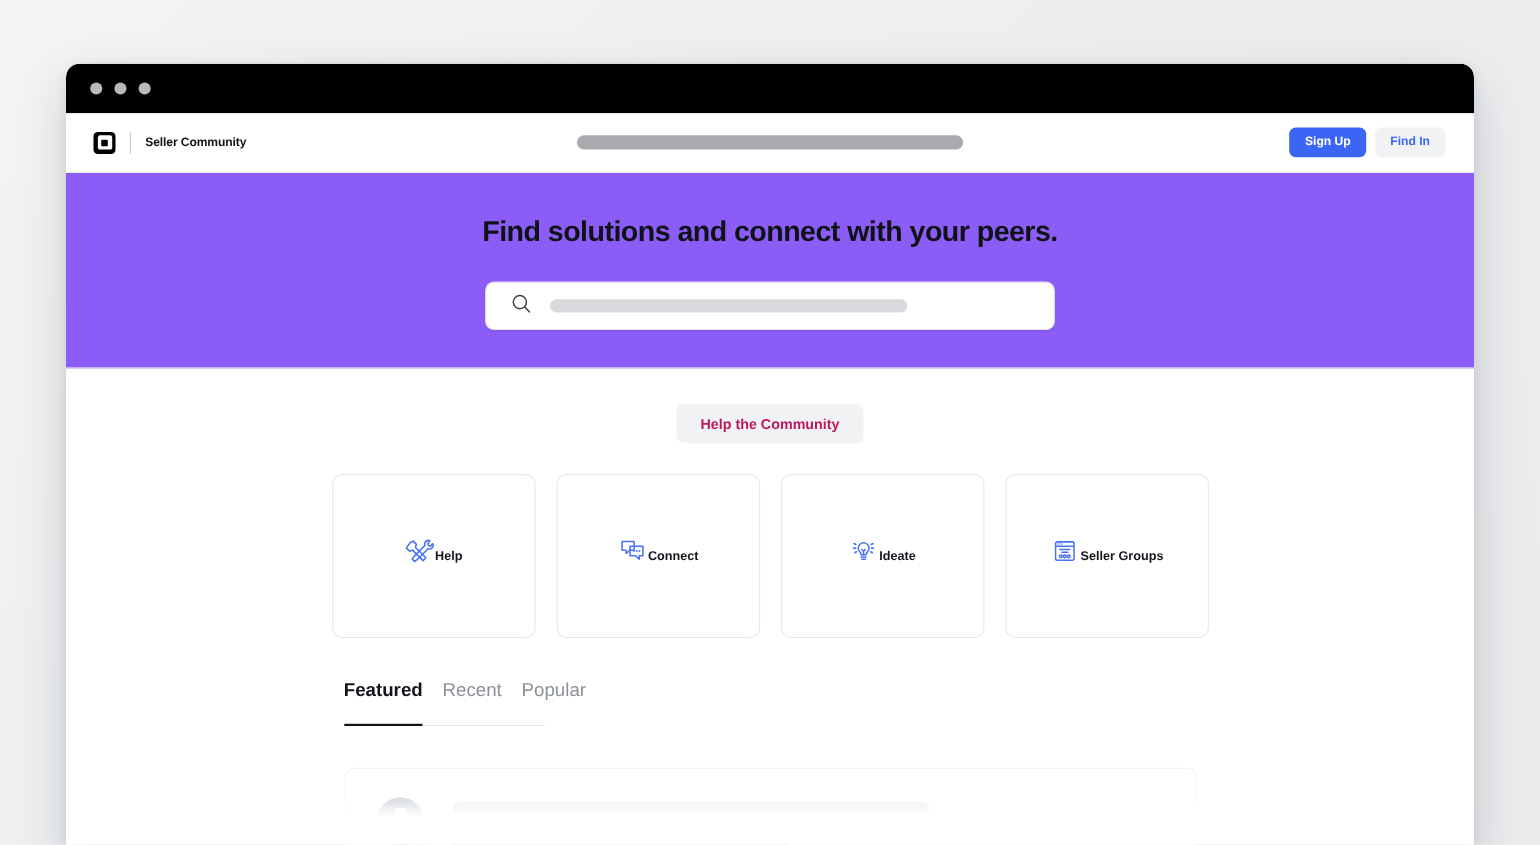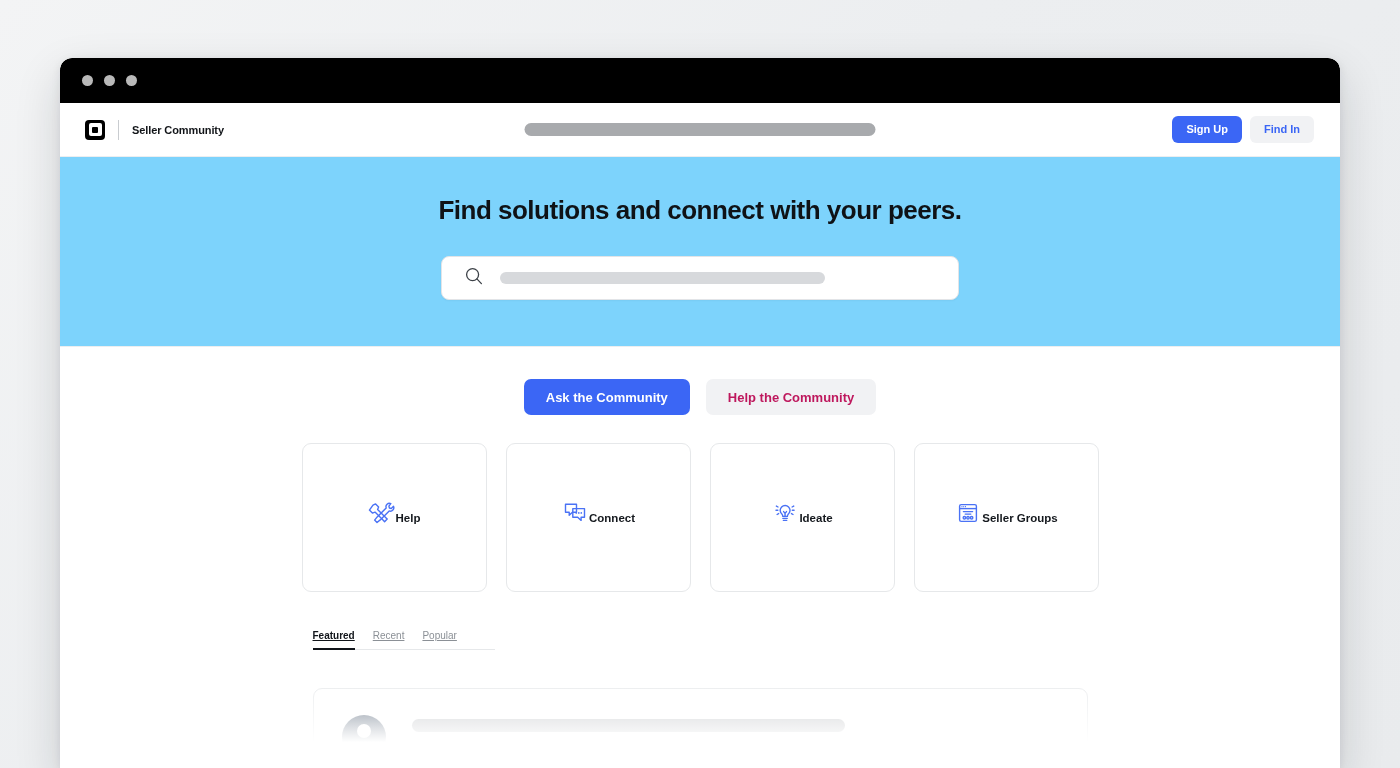--- a/index.html
+++ b/index.html
@@ -128,23 +128,23 @@
     background: #3b66f5;
     color: #ffffff;
   }
   .btn-quiet {
     background: #f1f2f4;
     color: #3b66f5;
   }
 
   
   .hero {
-    background: #7dd3fc;
+    background: #8b5cf6;
     border-bottom: 1px solid #eceef0;
-    padding: 38px 0 46px 0;
+    padding: 38px 0 34px 0;
     text-align: center;
   }
   .hero-title {
     margin: 0 0 30px 0;
     font-size: 26px;
     font-weight: bold;
     color: #0f1216;
     letter-spacing: -0.5px;
   }
   .searchbar {
@@ -233,27 +233,26 @@
     margin: 38px auto 0 auto;
   }
   .tabs {
     display: flex;
     gap: 18px;
     border-bottom: 1px solid #e6e8ea;
     padding-bottom: 0;
     width: 182px;
   }
   .tab {
-    font-size: 10px;
+    font-size: 17px;
     color: #8b9096;
-    padding-bottom: 7px;
+    padding-bottom: 20px;
     cursor: pointer;
     border-bottom: 2px solid transparent;
     margin-bottom: -1px;
-    text-decoration: underline;
   }
   .tab.active {
     color: #11151a;
     font-weight: bold;
     border-bottom-color: #11151a;
   }
 
   
   .post-card {
     margin-top: 38px;
@@ -382,21 +381,20 @@
         <svg width="20" height="20" viewBox="0 0 20 20" fill="none">
           <circle cx="8.6" cy="8.6" r="6" stroke="#3c4147" stroke-width="1.3"></circle>
           <line x1="12.9" y1="12.9" x2="17.4" y2="17.6" stroke="#3c4147" stroke-width="1.3" stroke-linecap="round"></line>
         </svg>
       </span>
       <span class="search-ph" placeholder=""></span>
     </div>
   </div>
 
   <div class="cta-row">
-    <button class="cta cta-primary">Ask the Community</button>
     <button class="cta cta-secondary">Help the Community</button>
   </div>
 
   <div class="cards">
 
     <div class="card">
       <span class="card-icon">
         <svg width="28" height="28" viewBox="0 0 28 28" fill="none" stroke="#4a72f5" stroke-width="1.4" stroke-linecap="round" stroke-linejoin="round">
           <path d="M5 6.2l2.6-1.3 3 3-1 2.6 8 8 1.6 1.6-2.6 2.6-1.6-1.6-8-8-2.6 1-3-3z"></path>
           <path d="M22.8 4.6a3.4 3.4 0 0 0-4.6 4.3l-9 9-2.6 3.2 2.4 2.4 3.2-2.6 9-9a3.4 3.4 0 0 0 4.3-4.6l-2.2 2.2-1.9-.5-.5-1.9z"></path>

